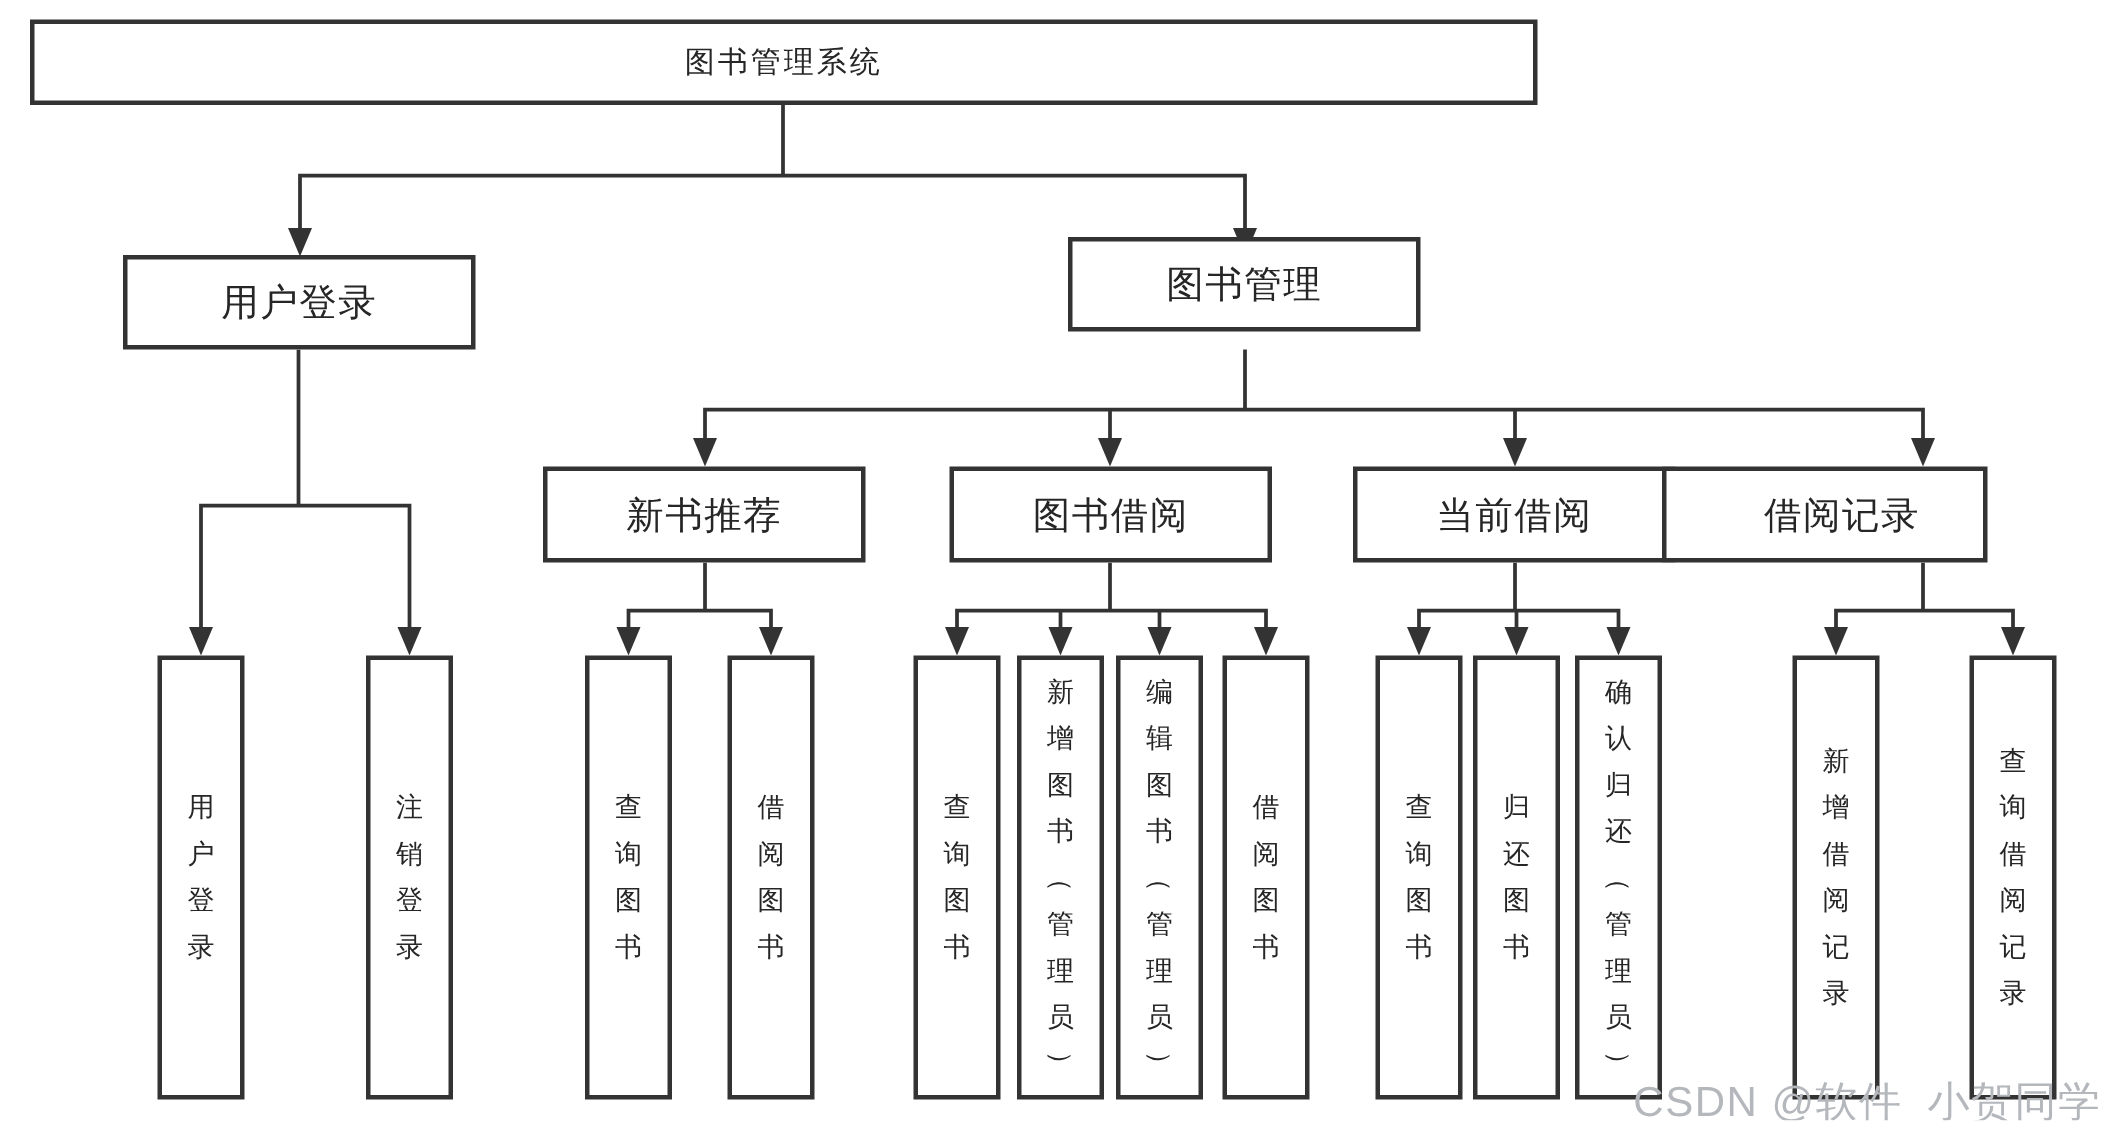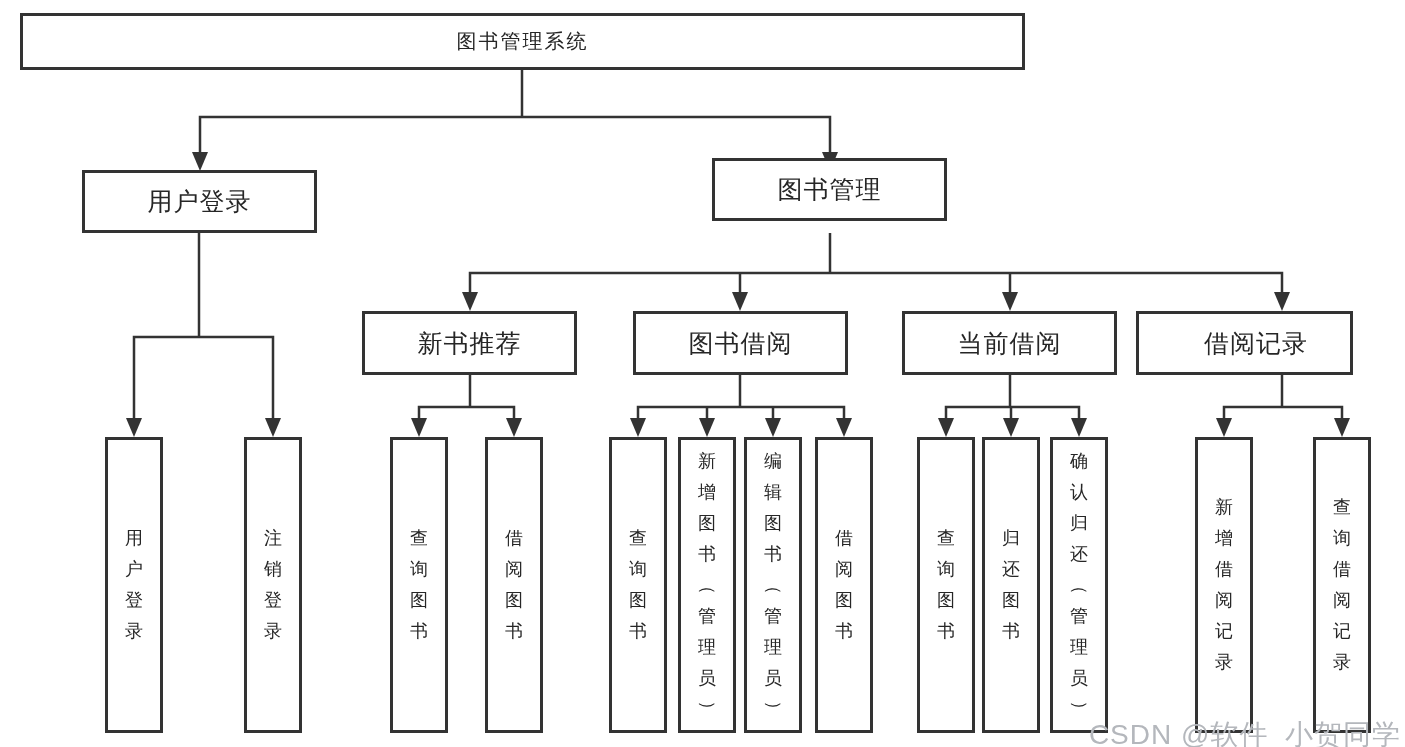--- a/index.html
+++ b/index.html
@@ -112,21 +112,21 @@
 
   <div class="node hnode" style="left:362px;top:311px;width:215px;height:64px;">
     <span>新书推荐</span>
   </div>
   <div class="node hnode" style="left:633px;top:311px;width:215px;height:64px;">
     <span>图书借阅</span>
   </div>
   <div class="node hnode" style="left:902px;top:311px;width:215px;height:64px;">
     <span>当前借阅</span>
   </div>
-  <div class="node hnode" style="left:1136px;top:311px;width:217px;height:64px;padding-left:23px;">
+  <div class="node hnode" style="left:1108px;top:311px;width:217px;height:64px;padding-left:23px;">
     <span>借阅记录</span>
   </div>
 
   <div class="node vnode" style="left:105px;">
     <div class="vlabel">
         <span>用</span>
         <span>户</span>
         <span>登</span>
         <span>录</span>
       </div>

